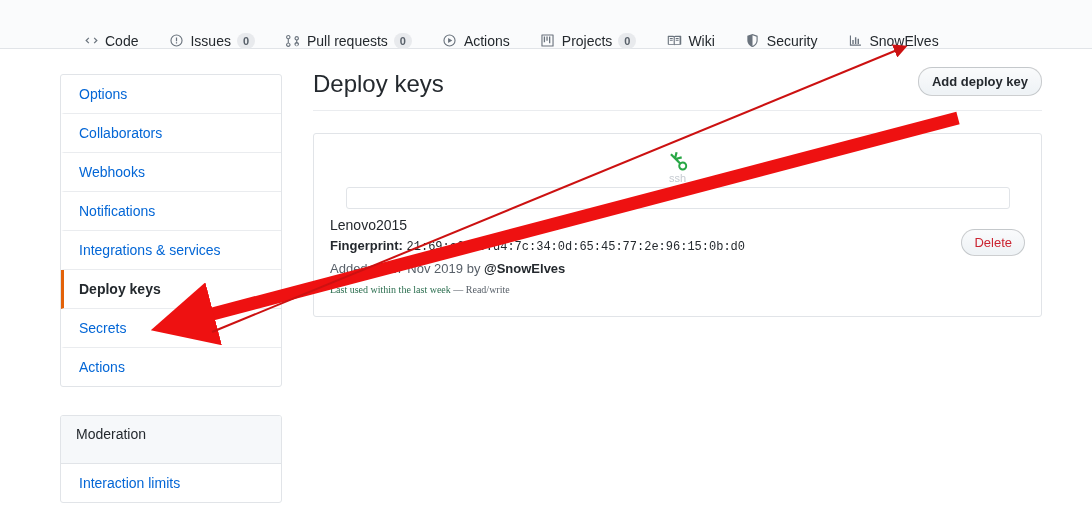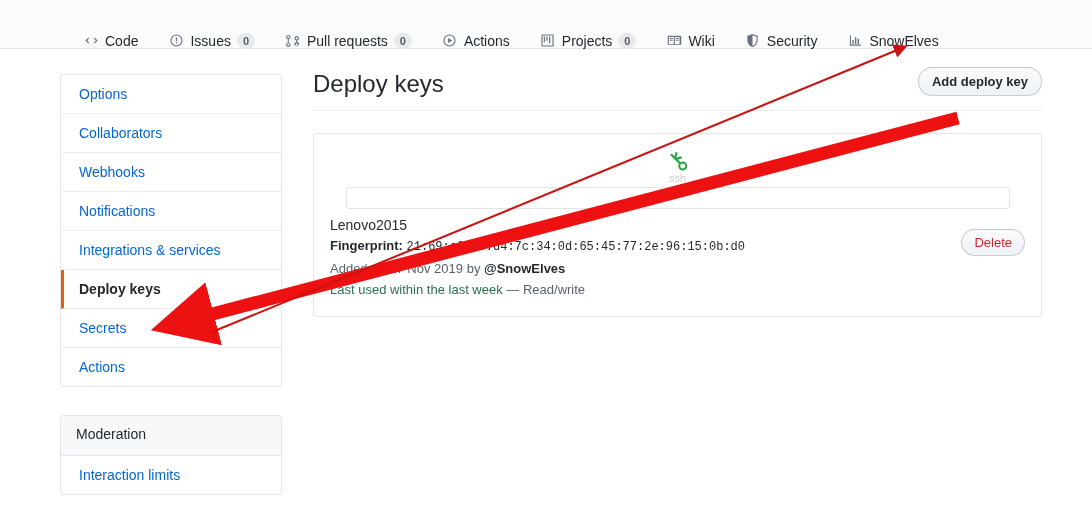--- a/index.html
+++ b/index.html
@@ -91,21 +91,21 @@
     width: 222px;
   }
   .menu {
     background: #ffffff;
     border: 1px solid #e1e4e8;
     border-radius: 3px;
     overflow: hidden;
   }
   .menu + .menu { margin-top: 28px; }
   .menu-heading {
-    padding: 10px 15px 13px 15px;
+    padding: 10px 15px 21px 15px;
     background: #f6f8fa;
     border-bottom: 1px solid #e1e4e8;
     font-size: 14px;
     font-weight: 400;
     color: #24292e;
   }
   .menu-item {
     display: block;
     padding: 10px 15px 10px 15px;
     font-size: 14px;
@@ -226,23 +226,24 @@
     font-family: "Liberation Mono", monospace;
     font-size: 12px;
   }
   .key-meta {
     font-size: 13px;
     color: #586069;
     line-height: 21px;
   }
   .key-meta .user { font-weight: 600; color: #24292e; }
   .key-lastused {
-    font-size: 13px;
+    font-size: 10px;
     line-height: 21px;
     color: #2b6e4f;
+    font-family: Liberation Serif, serif;
   }
   .key-lastused .perm { color: #586069; }
   .delete-wrap { padding-top: 14px; }
 
   
   .annotations {
     position: absolute;
     left: 0; top: 0;
     width: 1092px; height: 510px;
     pointer-events: none;

